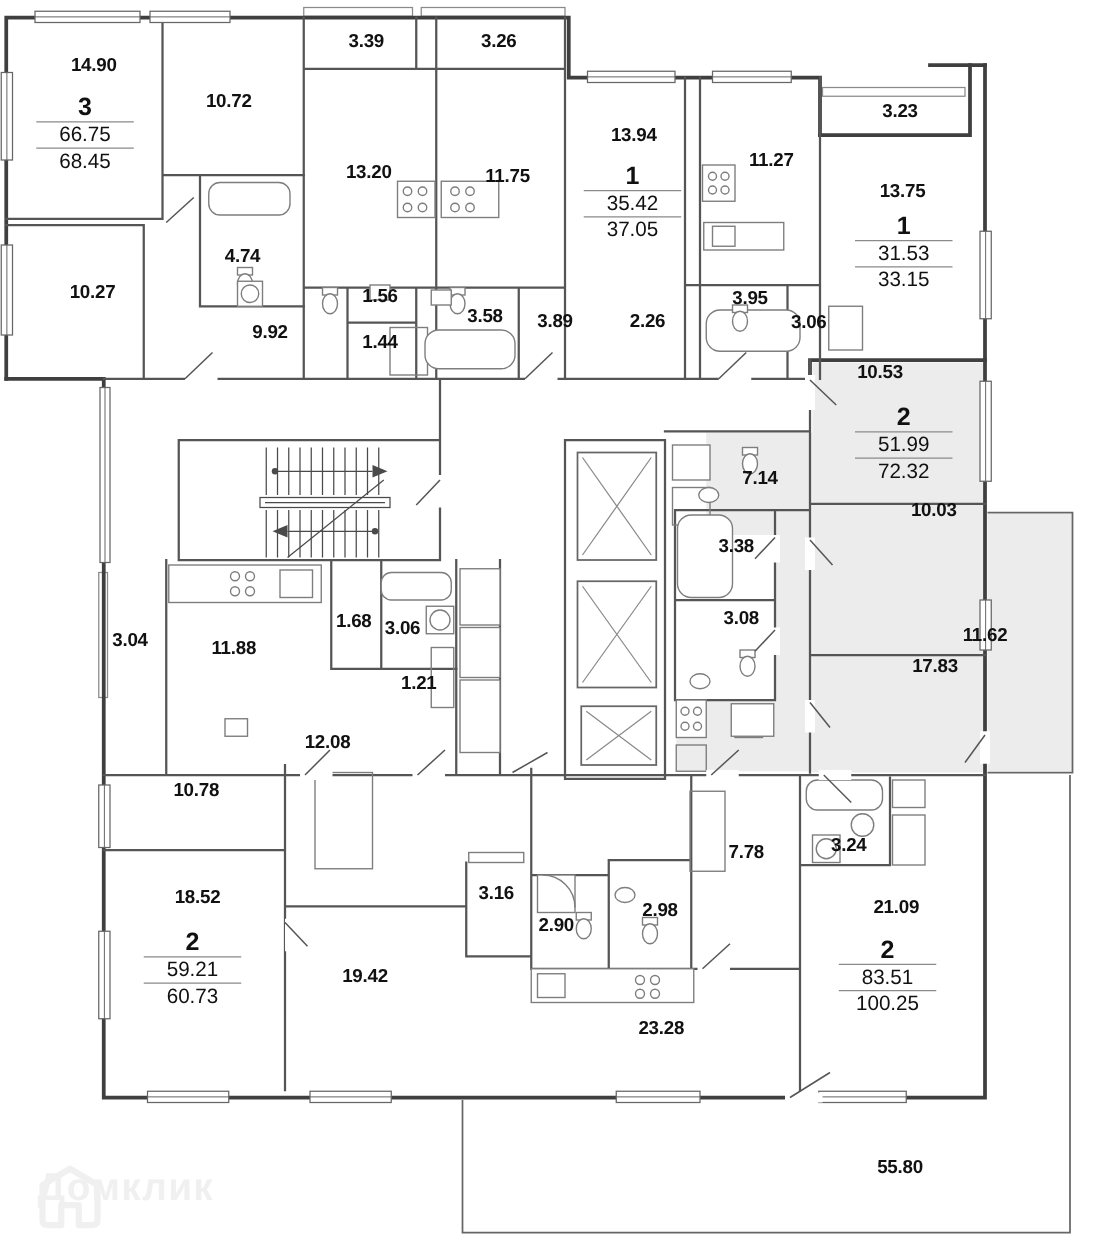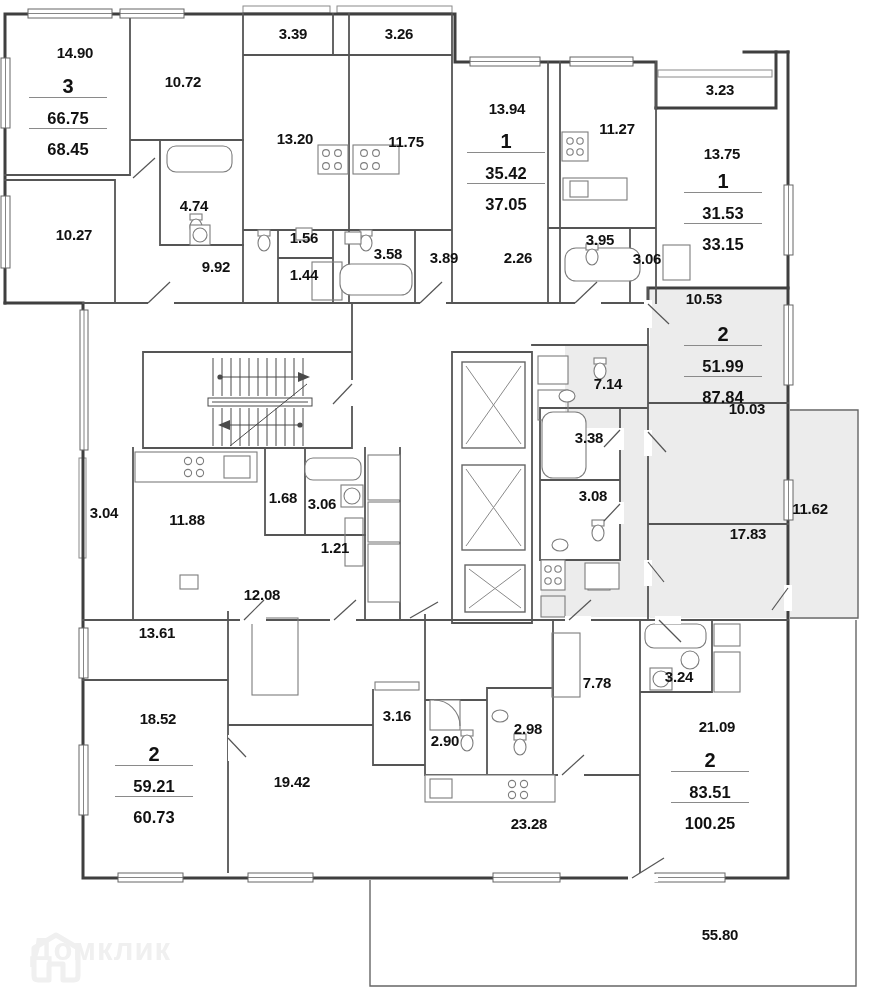--- a/index.html
+++ b/index.html
@@ -19,21 +19,21 @@
   .gap{fill:#fff;stroke:none;}
   .leaf{stroke:#555;stroke-width:1.2;fill:none;}
   .stair{stroke:#4a4a4a;stroke-width:1;fill:none;}
   .arrow{fill:#4a4a4a;stroke:none;}
   
   .rl{position:absolute;transform:translate(-50%,-50%);font-size:15px;font-weight:bold;
       color:#111;white-space:nowrap;letter-spacing:-.2px;}
   .apt{position:absolute;transform:translateX(-50%);text-align:center;color:#111;}
   .apt .n{font-size:20px;font-weight:bold;line-height:21px;width:78px;margin:0 auto;
           border-bottom:1.6px solid #8a8a8a;}
-  .apt .a{font-size:16.5px;font-weight:bold;line-height:18px;width:78px;margin:10px auto;padding-top:1px;}
+  .apt .a{font-size:16.5px;font-weight:normal;line-height:18px;width:78px;margin:0 auto;padding-top:1px;}
   .apt .a.mid{border-bottom:1.6px solid #8a8a8a;padding-bottom:1px;}
   
   .wm{position:absolute;left:30px;top:932px;display:flex;align-items:center;gap:10px;
       color:#f0f0f0;font-size:31px;font-weight:bold;letter-spacing:1px;}
 </style>
 </head>
 <body>
 
 <div class="plan">
 <svg width="874" height="1002" viewBox="0 0 874 1002">
@@ -349,28 +349,28 @@
   <div class="rl" style="left:444px;top:257px">3.89</div>
   <div class="rl" style="left:518px;top:257px">2.26</div>
   <div class="rl" style="left:600px;top:239px">3.95</div>
   <div class="rl" style="left:647px;top:258px">3.06</div>
   <div class="rl" style="left:704px;top:298px">10.53</div>
   <div class="rl" style="left:608px;top:383px">7.14</div>
   <div class="rl" style="left:589px;top:437px">3.38</div>
   <div class="rl" style="left:593px;top:495px">3.08</div>
   <div class="rl" style="left:747px;top:408px">10.03</div>
   <div class="rl" style="left:748px;top:533px">17.83</div>
-  <div class="rl" style="left:810px;top:508px">11.62</div>
+  <div class="rl" style="left:788px;top:508px">11.62</div>
   <div class="rl" style="left:104px;top:512px">3.04</div>
   <div class="rl" style="left:187px;top:519px">11.88</div>
   <div class="rl" style="left:283px;top:497px">1.68</div>
   <div class="rl" style="left:322px;top:503px">3.06</div>
   <div class="rl" style="left:335px;top:547px">1.21</div>
   <div class="rl" style="left:262px;top:594px">12.08</div>
-  <div class="rl" style="left:157px;top:632px">13.61</div>
+  <div class="rl" style="left:157px;top:632px">10.78</div>
   <div class="rl" style="left:158px;top:718px">18.52</div>
   <div class="rl" style="left:292px;top:781px">19.42</div>
   <div class="rl" style="left:397px;top:715px">3.16</div>
   <div class="rl" style="left:445px;top:740px">2.90</div>
   <div class="rl" style="left:528px;top:728px">2.98</div>
   <div class="rl" style="left:597px;top:682px">7.78</div>
   <div class="rl" style="left:529px;top:823px">23.28</div>
   <div class="rl" style="left:679px;top:676px">3.24</div>
   <div class="rl" style="left:717px;top:726px">21.09</div>
   <div class="rl" style="left:720px;top:934px">55.80</div>
@@ -386,21 +386,21 @@
     <div class="a">37.05</div>
   </div>
   <div class="apt" style="left:723px;top:171px">
     <div class="n">1</div>
     <div class="a mid">31.53</div>
     <div class="a">33.15</div>
   </div>
   <div class="apt" style="left:723px;top:324px">
     <div class="n">2</div>
     <div class="a mid">51.99</div>
-    <div class="a">87.84</div>
+    <div class="a">72.32</div>
   </div>
   <div class="apt" style="left:154px;top:744px">
     <div class="n">2</div>
     <div class="a mid">59.21</div>
     <div class="a">60.73</div>
   </div>
   <div class="apt" style="left:710px;top:750px">
     <div class="n">2</div>
     <div class="a mid">83.51</div>
     <div class="a">100.25</div>

